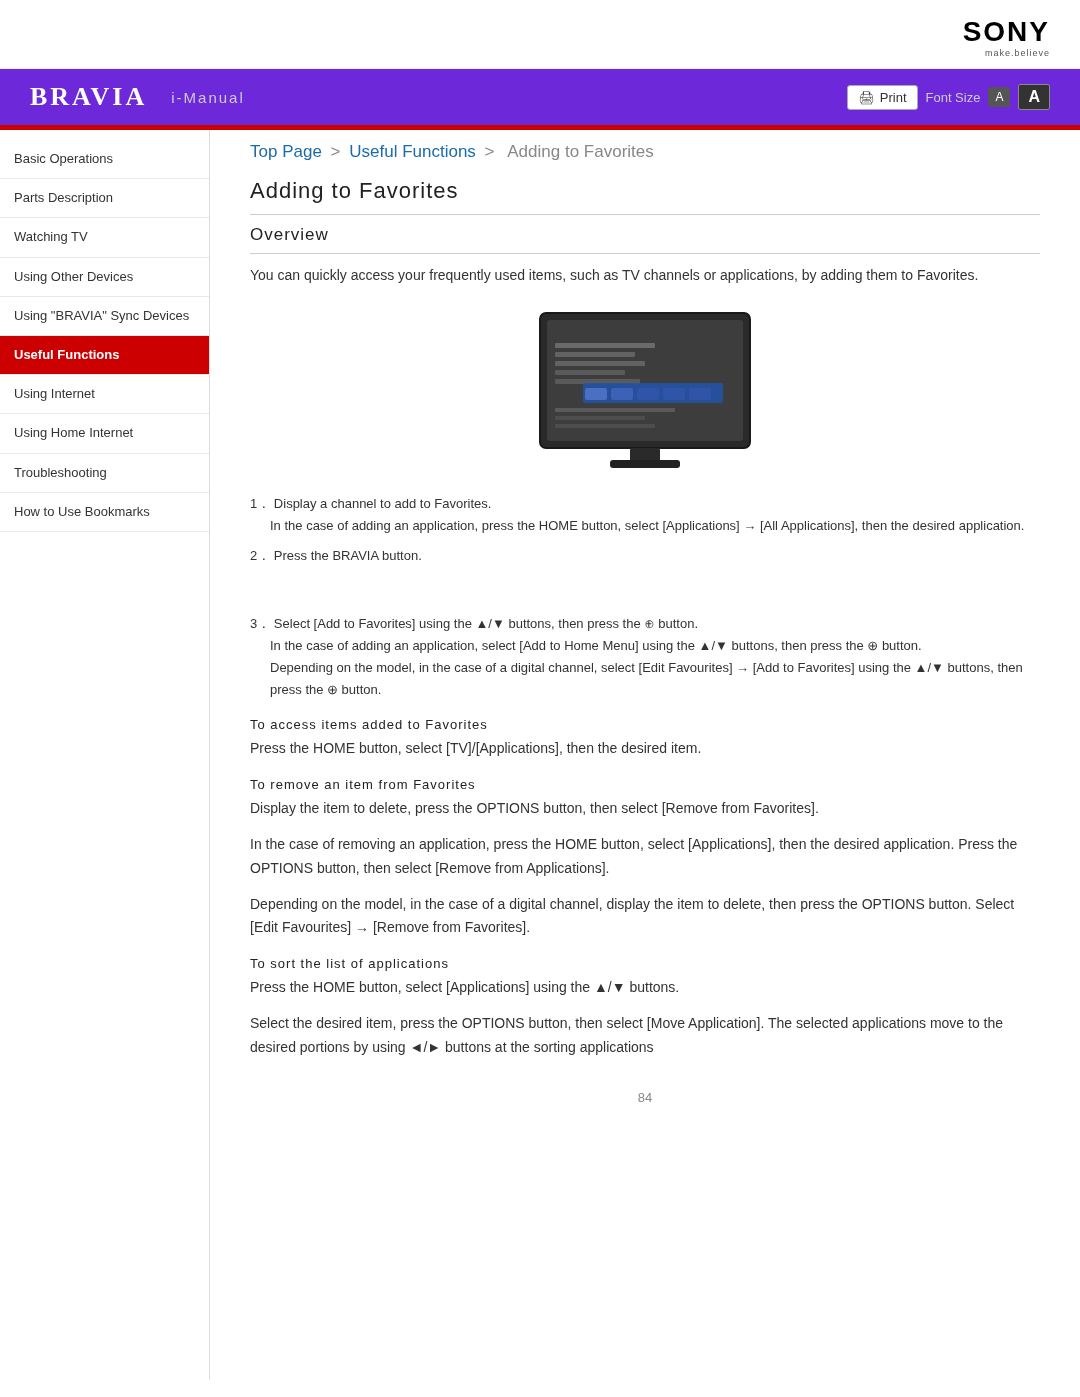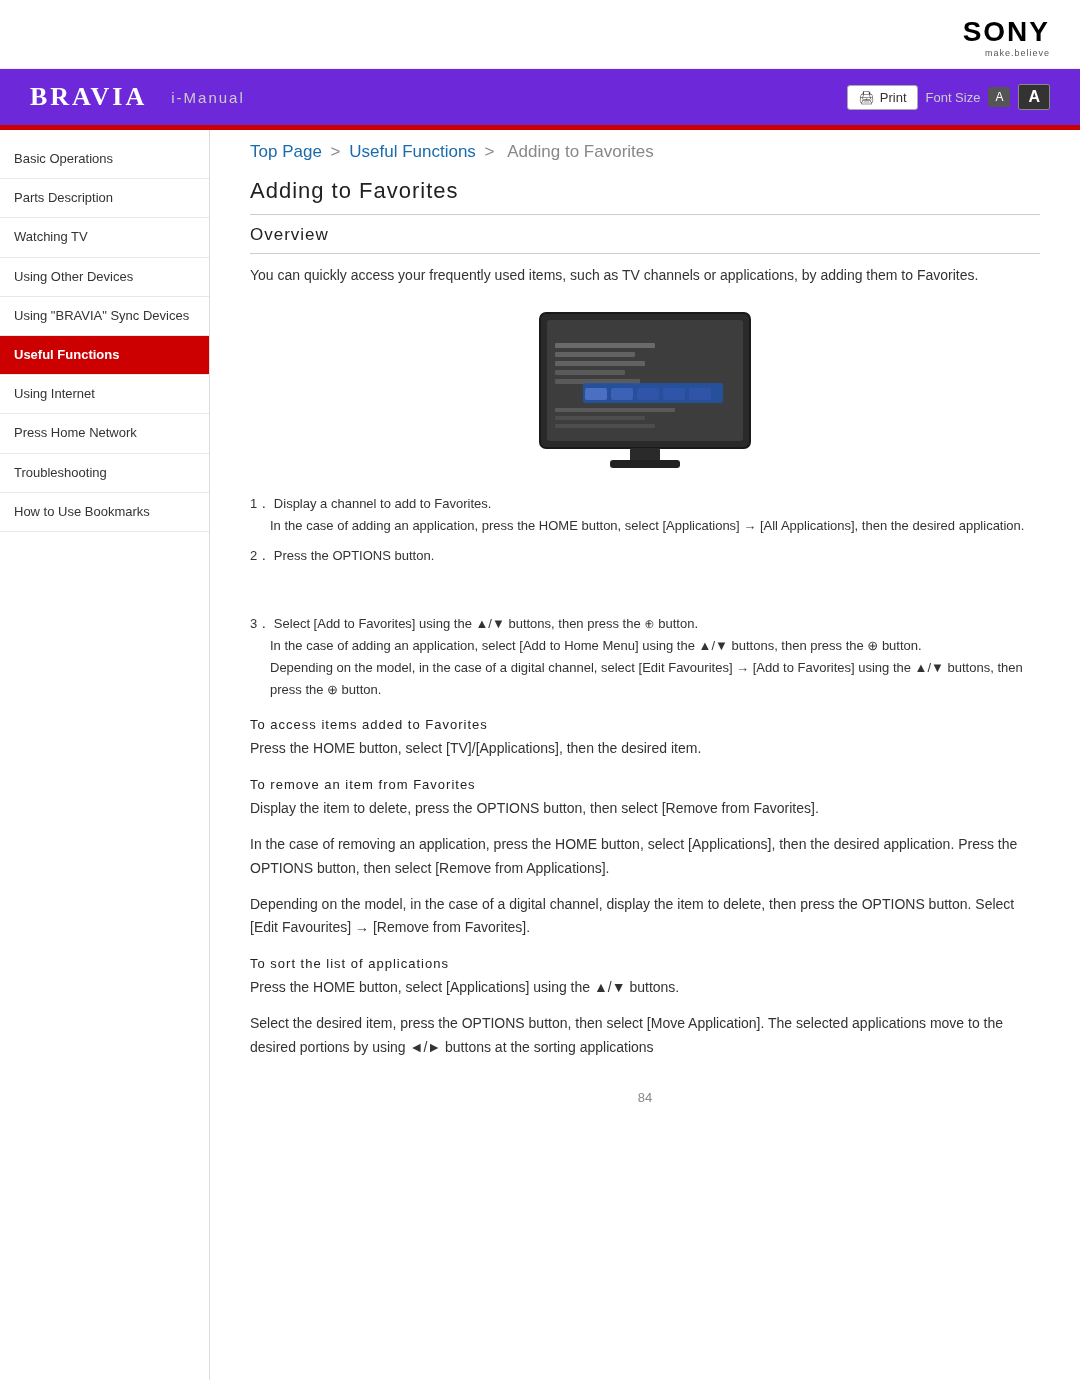--- a/index.html
+++ b/index.html
@@ -274,21 +274,21 @@
 <div class="main-layout">
 
   <div class="sidebar">
     <div class="sidebar-item">Basic Operations</div>
     <div class="sidebar-item">Parts Description</div>
     <div class="sidebar-item">Watching TV</div>
     <div class="sidebar-item">Using Other Devices</div>
     <div class="sidebar-item">Using "BRAVIA" Sync Devices</div>
     <div class="sidebar-item active">Useful Functions</div>
     <div class="sidebar-item">Using Internet</div>
-    <div class="sidebar-item">Press Home Network</div>
+    <div class="sidebar-item">Using Home Internet</div>
     <div class="sidebar-item">Troubleshooting</div>
     <div class="sidebar-item">How to Use Bookmarks</div>
   </div>
 
   <div class="content-area">
 
     <div class="breadcrumb">
       <a href="#">Top Page</a>
       <span>&gt;</span>
       <a href="#">Useful Functions</a>
@@ -333,21 +333,21 @@
 
 
     <div class="steps-list">
       <div class="step-item">
         <span class="step-num">1．</span>
         <span>Display a channel to add to Favorites.</span>
         <div class="step-sub">In the case of adding an application, press the HOME button, select [Applications] → [All Applications], then the desired application.</div>
       </div>
       <div class="step-item">
         <span class="step-num">2．</span>
-        <span>Press the OPTIONS button.</span>
+        <span>Press the BRAVIA button.</span>
       </div>
     </div>
 
     <div style="margin-top: 46px;">
       <div class="step-item">
         <span class="step-num">3．</span>
         <span>Select [Add to Favorites] using the ▲/▼ buttons, then press the ⊕ button.</span>
         <div class="step-sub">In the case of adding an application, select [Add to Home Menu] using the ▲/▼ buttons, then press the ⊕ button.</div>
         <div class="step-sub">Depending on the model, in the case of a digital channel, select [Edit Favourites] → [Add to Favorites] using the ▲/▼ buttons, then press the ⊕ button.</div>
       </div>

